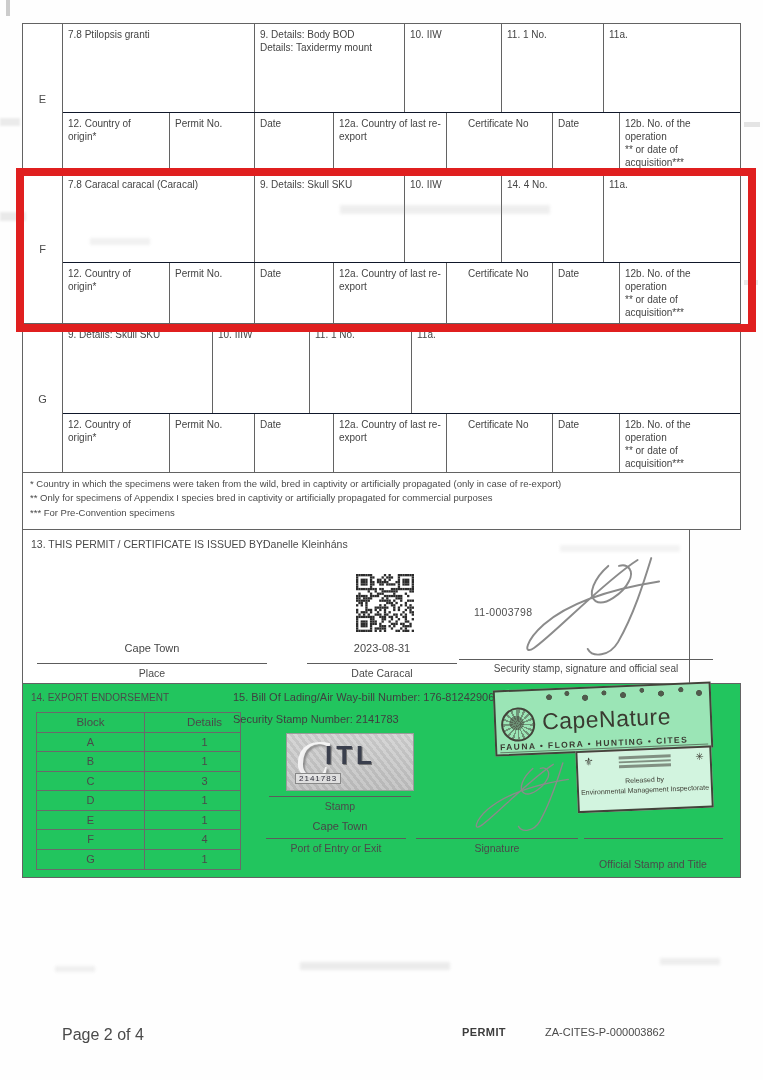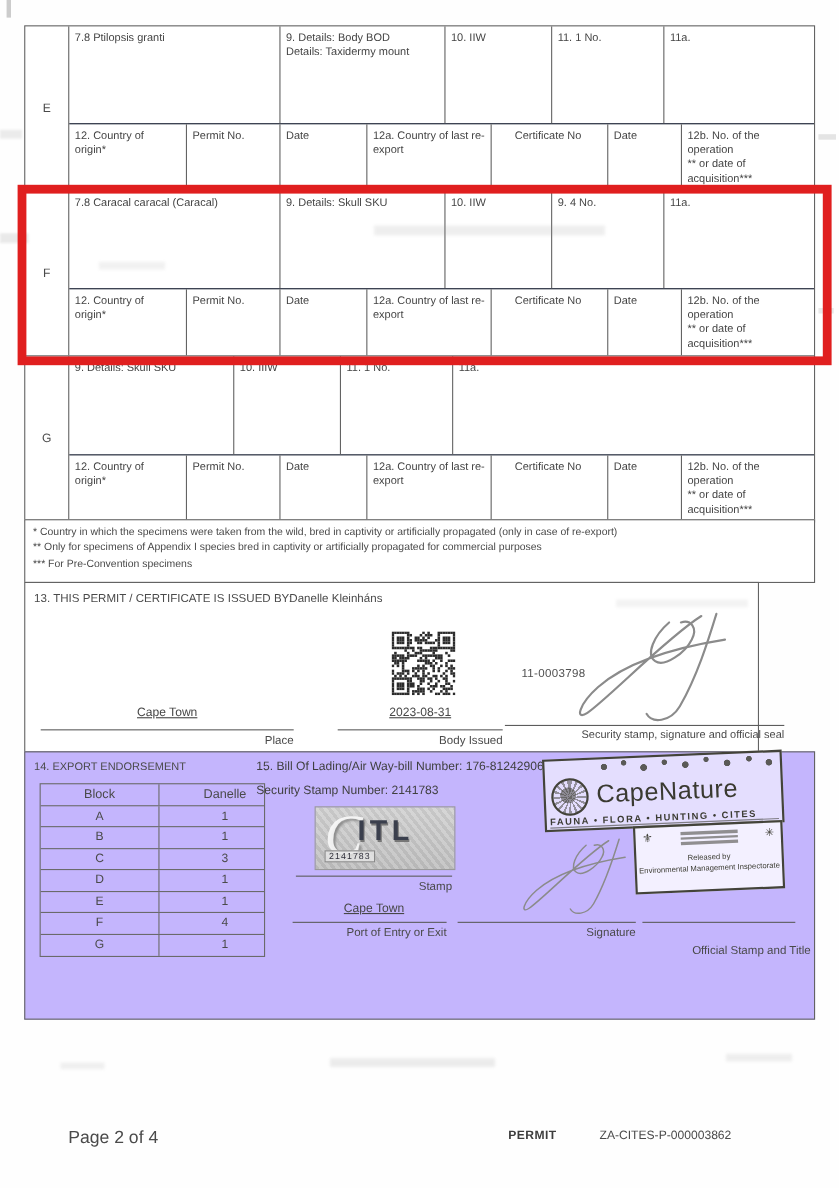--- a/index.html
+++ b/index.html
@@ -45,26 +45,26 @@
 
   
   .sec13 { position: absolute; left: 22px; top: 529px; width: 668px; height: 155px;
     border: 1px solid #636363; background:#fff; }
   .sec13-label { position:absolute; left: 8px; top: 8px; font-size: 10.5px; color:#4a4a4a; }
   .sec13-name { position:absolute; left: 240px; top: 8px; font-size: 10.5px; color:#4a4a4a;text-align:center; }
   .qr { position:absolute; left: 333px; top: 44px; width: 58px; height: 58px; }
   .refnum { position:absolute; left: 451px; top: 76px; font-size: 10.5px; color:#4f4f4f; letter-spacing:.3px; }
   .sig13 { position:absolute; left: 468px; top: 18px; width: 215px; height: 112px; }
   .fieldline { border-top: 1.5px solid #5c5c5c; position:absolute; }
-  .fval { position:absolute; text-align:center; font-size: 11px; color:#474747;text-decoration:underline; }
-  .flab { position:absolute; text-align:right; font-size: 10.5px; color:#4a4a4a; }
-
-  
-  .sec14 { position: absolute; left: 22px; top: 683px; width: 719px; height: 244px;
-    border: 1px solid #636363; background:#c4b5fd; }
+  .fval { position:absolute; text-align:center; font-size: 11px; color:#474747; }
+  .flab { position:absolute; text-align:center; font-size: 10.5px; color:#4a4a4a; }
+
+  
+  .sec14 { position: absolute; left: 22px; top: 683px; width: 719px; height: 195px;
+    border: 1px solid #636363; background:#22c55e; }
   .sec14-title { position:absolute; left: 8px; top: 8px; font-size: 10px; color:#4a4a4a; }
   .end-table { position: absolute; left: 13px; top: 28px; width: 205px; border: 1px solid #6a6a6a; }
   .end-row { display:flex; height: 19.5px; border-bottom: 1px solid #6a6a6a; gap: 24px; }
   .end-row:last-child { border-bottom: none; }
   .end-c1 { width: 108px; border-right: 1px solid #6a6a6a; }
   .end-c2 { flex: 1; }
   .end-row > div { display:flex; align-items:center; justify-content:center; font-size: 11px; color:#4a4a4a; }
   .end-head > div { font-size: 11.5px; }
   .bill-line { position:absolute; left: 210px; top: 7px; font-size: 11px; color:#3f3f3f; }
   .secstamp-line { position:absolute; left: 210px; top: 29px; font-size: 11px; color:#3f3f3f; }
@@ -161,21 +161,21 @@
   <div class="block">
     <div class="letter-cell">F</div>
     <div class="block-main">
       <div class="row-top">
         <div class="cell c-species">7.8 Caracal caracal (Caracal)</div>
         <div class="cell c-details">
           <div>9. Details: Skull SKU</div>
           <div></div>
         </div>
         <div class="cell c-10">10. IIW</div>
-        <div class="cell c-11">9. 4 No.</div>
+        <div class="cell c-11">14. 4 No.</div>
         <div class="cell">11a.</div>
       </div>
       <div class="row-sub">
         <div class="cell s-origin">
           <div>12. Country of</div>
           <div>origin*</div>
         </div>
         <div class="cell s-permit">Permit No.</div>
         <div class="cell s-date1">Date</div>
         <div class="cell s-re">
@@ -564,33 +564,33 @@
     <path d="M120 16 C106 28 98 46 107 52 C116 58 135 44 141 32 C147 21 140 13 131 16"></path>
     <path d="M164 8 C156 34 146 66 130 94 C121 109 104 110 99 101"></path>
   </svg>
 
   <div class="fval" style="left:14px; top:112px; width:230px;">Cape Town</div>
   <div class="fieldline" style="left:14px; top:133px; width:230px;"></div>
   <div class="flab" style="left:14px; top:137px; width:230px;">Place</div>
 
   <div class="fval" style="left:284px; top:112px; width:150px;">2023-08-31</div>
   <div class="fieldline" style="left:284px; top:133px; width:150px;"></div>
-  <div class="flab" style="left:284px; top:137px; width:150px;">Body Issued</div>
+  <div class="flab" style="left:284px; top:137px; width:150px;">Date Caracal</div>
 
   <div class="fieldline" style="left:436px; top:129px; width:254px;"></div>
   <div class="flab" style="left:436px; top:133px; width:254px; font-size:10px;">Security stamp, signature and official seal</div>
 </div>
 
 <div class="sec14">
   <span class="sec14-title">14. EXPORT ENDORSEMENT</span>
 
   <div class="end-table">
     <div class="end-row end-head">
       <div class="end-c1">Block</div>
-      <div class="end-c2">Danelle</div>
+      <div class="end-c2">Details</div>
     </div>
     <div class="end-row">
       <div class="end-c1">A</div>
       <div class="end-c2">1</div>
     </div>
     <div class="end-row">
       <div class="end-c1">B</div>
       <div class="end-c2">1</div>
     </div>
     <div class="end-row">

